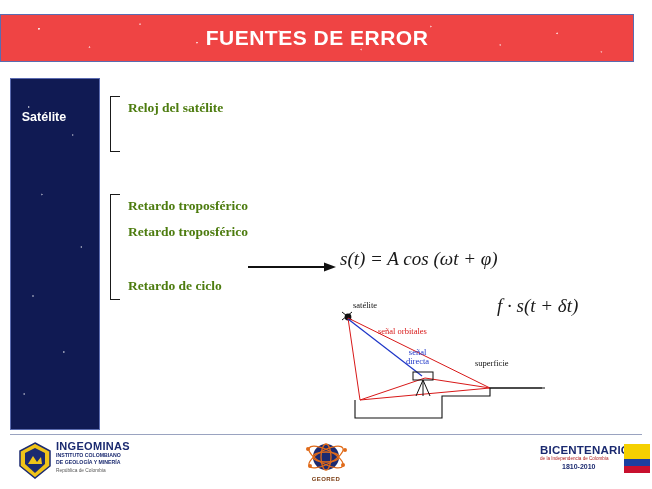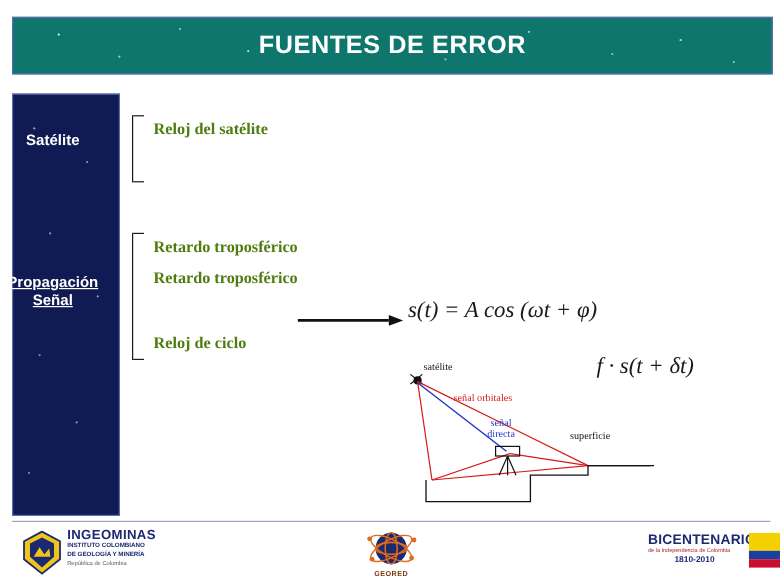--- a/index.html
+++ b/index.html
@@ -1,22 +1,22 @@
 <!DOCTYPE html>
 <html><head>
 <meta charset="utf-8">
 <style>
   html,body{margin:0;padding:0;background:#ffffff;}
   body{width:652px;height:489px;overflow:hidden;font-family:"Liberation Sans",sans-serif;}
   #slide{position:relative;width:652px;height:489px;background:#ffffff;}
 
   
   #title-bar{
-    position:absolute;left:10px;top:14px;width:632px;height:46px;
-    background:#0f766e;
+    position:absolute;left:0;top:14px;width:632px;height:46px;
+    background:#ef4444;
     border:1px solid #5b6bb0;
     overflow:hidden;
   }
   #title-bar .stars{
     position:absolute;inset:0;
     background-image:
       radial-gradient(circle at 6% 30%, rgba(255,255,255,.85) 0.6px, transparent 1.2px),
       radial-gradient(circle at 14% 70%, rgba(255,255,255,.6) 0.6px, transparent 1.2px),
       radial-gradient(circle at 22% 20%, rgba(255,255,255,.5) 0.6px, transparent 1.2px),
       radial-gradient(circle at 31% 60%, rgba(255,255,255,.7) 0.6px, transparent 1.2px),
@@ -127,33 +127,29 @@
     <div class="stars"></div>
     <div id="title-text">FUENTES DE ERROR</div>
   </div>
 
   <div id="left-col">
     <div class="stars"></div>
   </div>
 
   <div class="col-label" id="label-satelite">Satélite</div>
 
-  <div class="col-label" id="label-propagacion">
-    <span class="u">Propagación</span>
-    <span class="u">Señal</span>
-  </div>
 
 
   <div class="bracket" id="bracket-sat"></div>
   <div class="bracket" id="bracket-prop"></div>
 
   <div class="item" id="item-0">Reloj del satélite</div>
   <div class="item" id="item-2">Retardo troposférico</div>
   <div class="item" id="item-3">Retardo troposférico</div>
-  <div class="item" id="item-5">Reloj de ciclo</div>
+  <div class="item" id="item-5">Retardo de ciclo</div>
 
   <svg id="arrow" viewBox="0 0 88 10">
     <line x1="0" y1="5" x2="76" y2="5" stroke="#111111" stroke-width="2.2"></line>
     <polygon points="76,0.5 88,5 76,9.5" fill="#111111"></polygon>
   </svg>
 
   <div class="formula" id="formula-1">s(t) = A cos (ωt + φ)</div>
   <div class="formula" id="formula-2">f · s(t + δt)</div>
 
   <div id="diagram">

